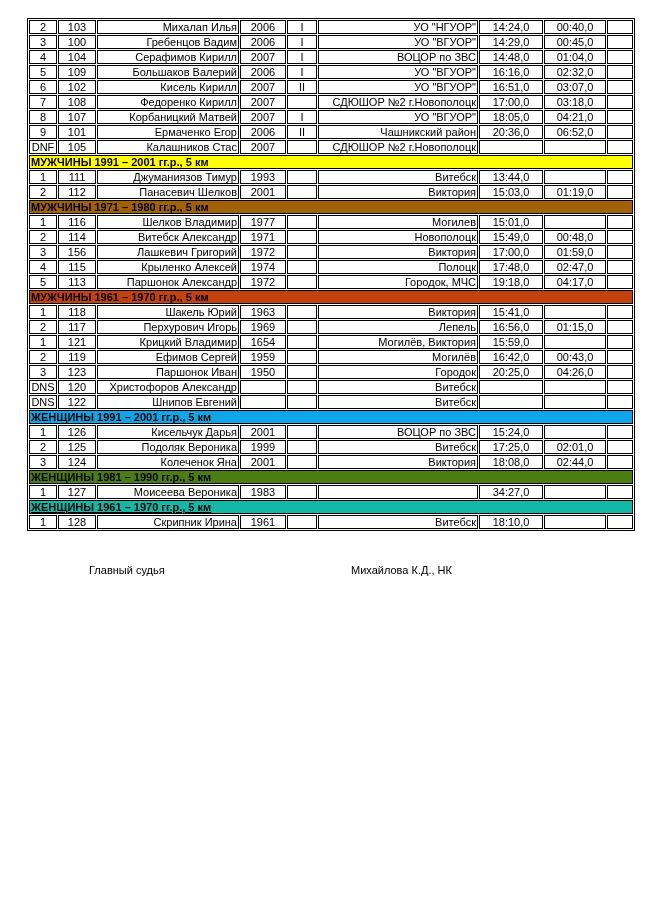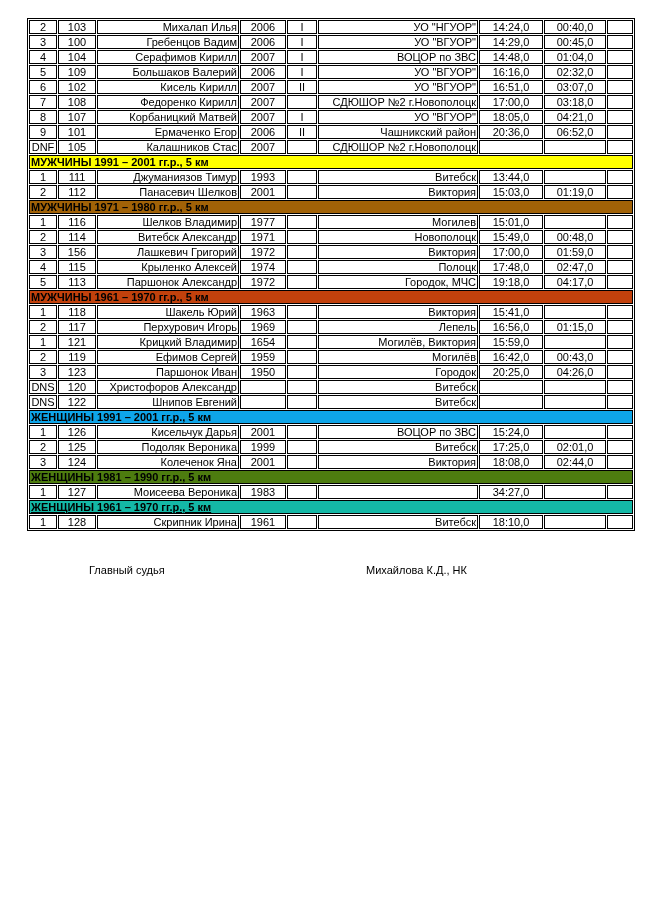--- a/index.html
+++ b/index.html
@@ -39,21 +39,21 @@
   table.results td.col-club {
     text-align: right;
     padding-left: 3px;
   }
   table.results td.section-header {
     font-weight: bold;
     text-align: left;
   }
   .sig-row { position: absolute; left: 0; width: 100%; height: 14px; font-size: 11px; line-height: 14px; }
   .sig-label { position: absolute; left: 89px; }
-  .sig-name  { position: absolute; left: 330px; padding-left: 36px; }
+  .sig-name  { position: absolute; left: 315px; padding-left: 36px; }
 </style>
 </head>
 <body>
 
 <div class="page">
 
   <table class="results">
     <colgroup>
       <col style="width:28px">
       <col style="width:38px">

